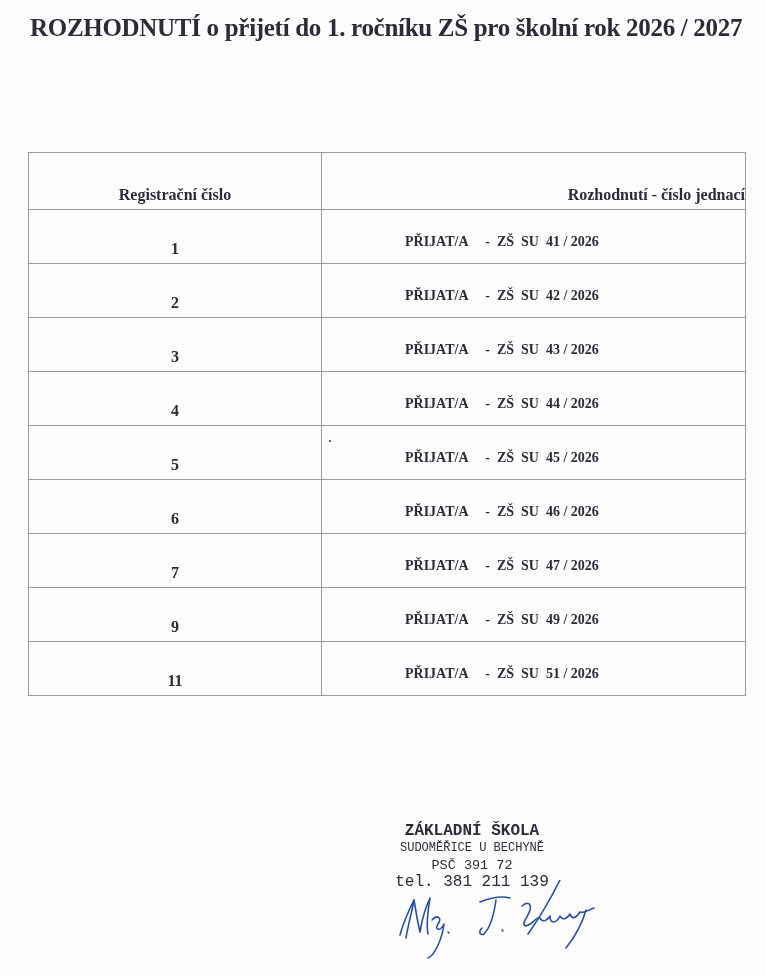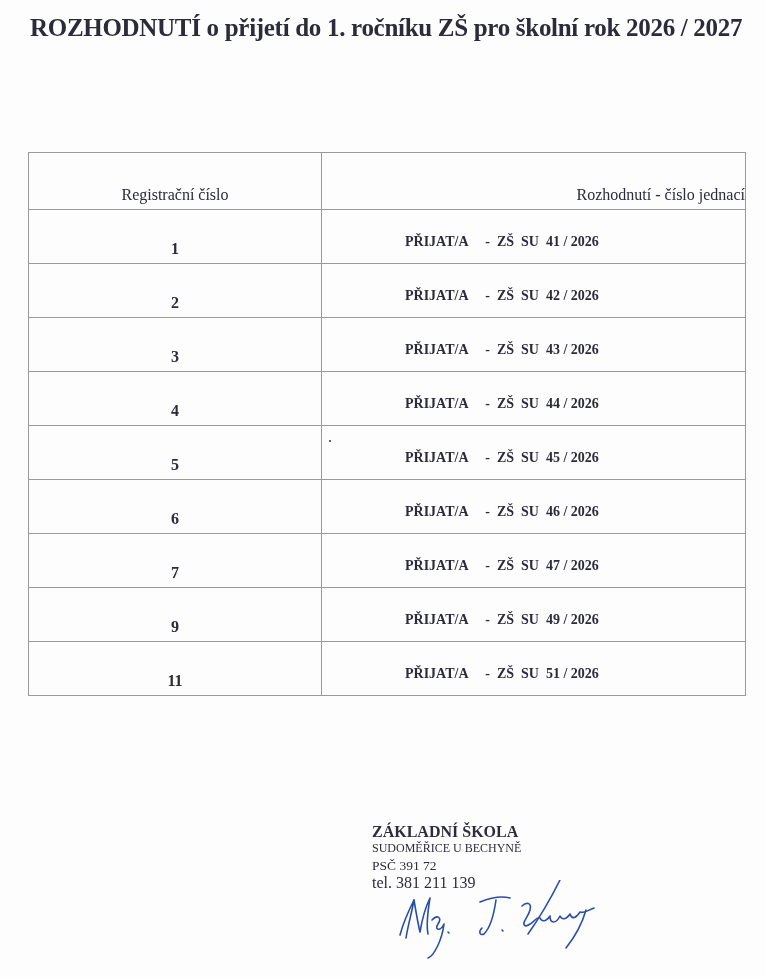--- a/index.html
+++ b/index.html
@@ -14,31 +14,31 @@
   }
   table.decisions {
     position: absolute; left: 28px; top: 152px; width: 718px;
     border-collapse: collapse; table-layout: fixed;
   }
   table.decisions td, table.decisions th {
     border: 1px solid #9a9a9a; padding: 0; vertical-align: bottom;
     font-size: 16px; font-weight: bold; color: #2b2b3a;
   }
   table.decisions col.c1 { width: 293px; }
-  table.decisions th { height: 56px; font-weight: normal; }
+  table.decisions th { height: 56px; font-weight: bold; }
   table.decisions th span { display: block; padding-bottom: 5px; }
   th.h1 { text-align: center; }
   th.h2 { text-align: right; margin-top: 36px; }
   td.reg { text-align: center; height: 53px; }
   td.reg span { display: block; padding-bottom: 5px; }
   td.dec { height: 53px; }
   td.dec .inner { display: block; padding-left: 83px; padding-bottom: 13px; white-space: pre; font-size: 14px; }
   .stamp {
-    position: absolute; left: 372px; top: 823px; width: 200px; 
-    font-family: Liberation Serif, serif; color: #2c2c3c; line-height: 17px;
+    position: absolute; left: 372px; top: 823px; width: 200px; text-align: center;
+    font-family: Liberation Mono, monospace; color: #2c2c3c; line-height: 17px;
   }
   .stamp .s1 { font-weight: bold; font-size: 16px; }
   .stamp .s2 { font-size: 12px; }
   .stamp .s3 { font-size: 13.5px; }
   .stamp .s4 { font-size: 16px; }
   .signature { position: absolute; left: 390px; top: 880px; width: 220px; height: 80px; }
   .dot { position: absolute; left: 329px; top: 440px; width: 2px; height: 2px; background:#333; border-radius:1px; }
 </style>
 </head>
 <body>

